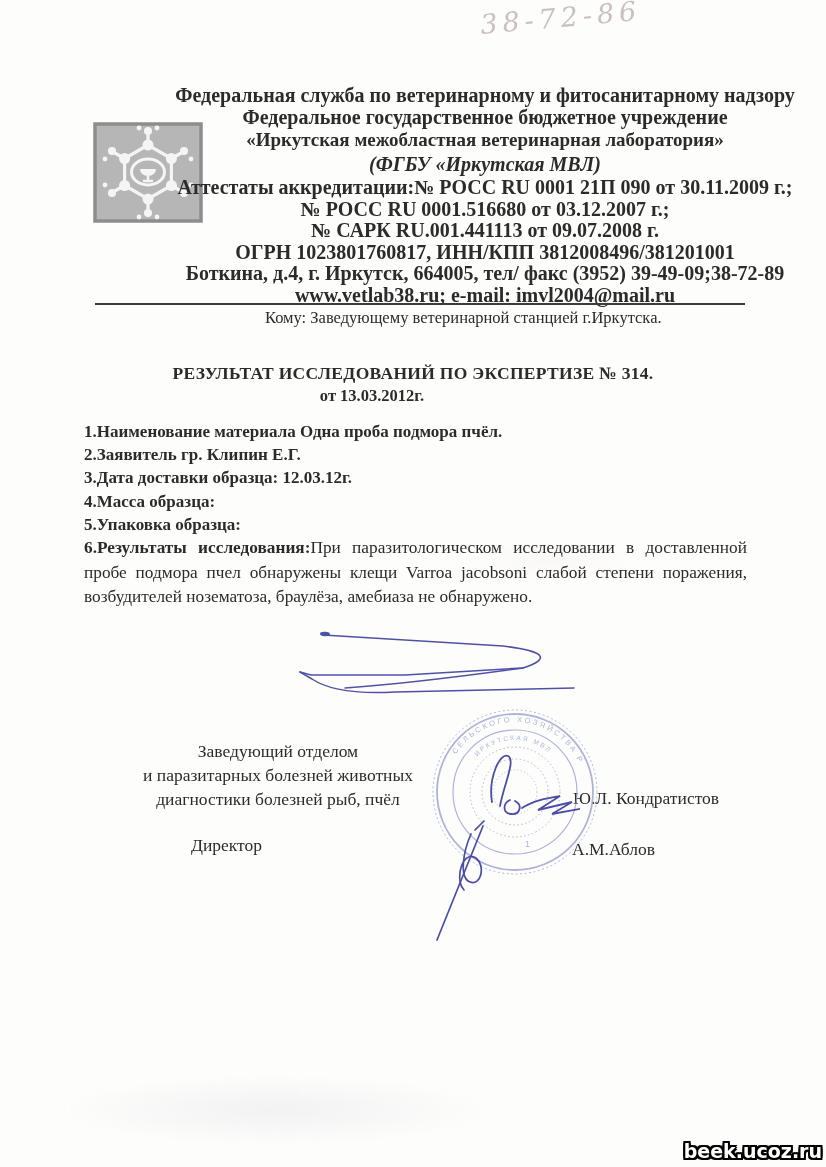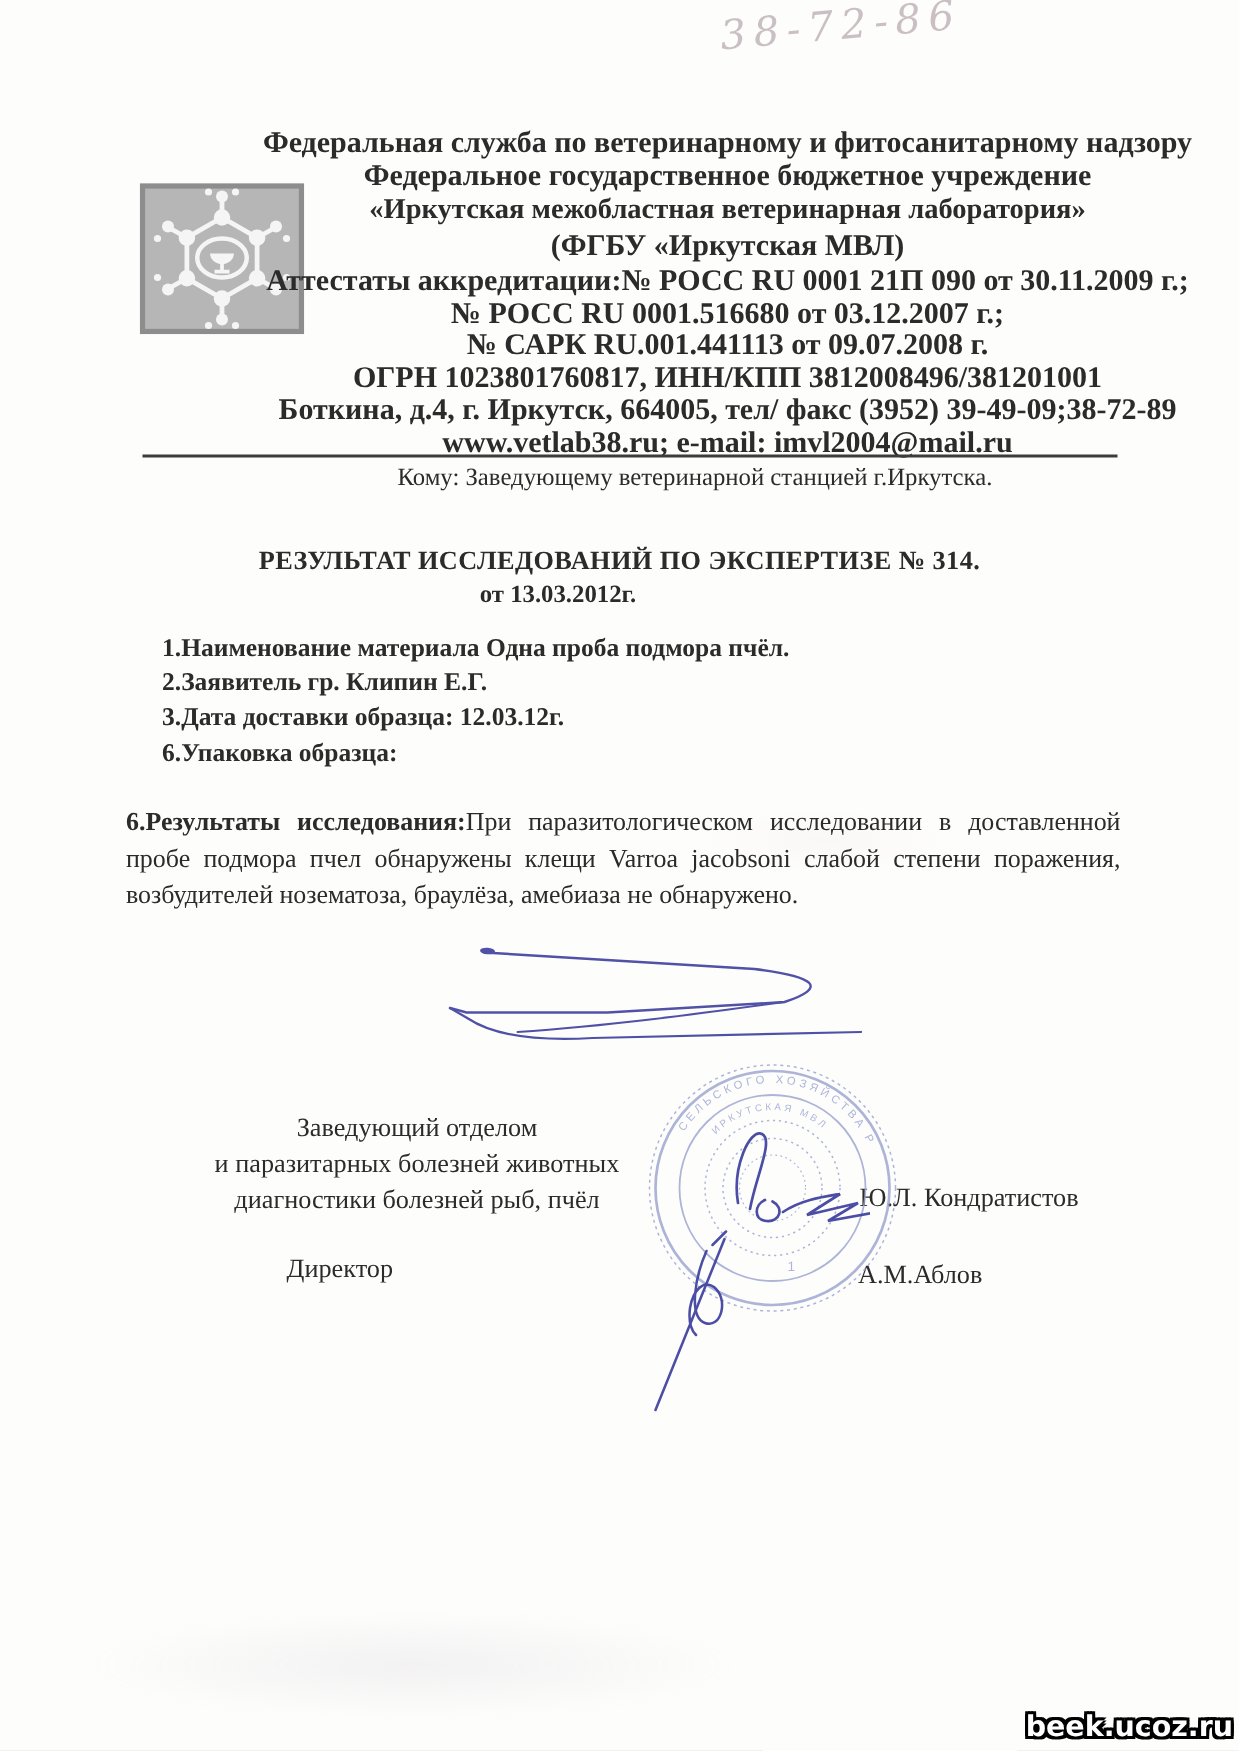--- a/index.html
+++ b/index.html
@@ -21,33 +21,33 @@
     font-family:"DejaVu Serif",serif; font-style:italic;
     font-size:27px; letter-spacing:5px; color:rgba(160,140,150,0.55);
     transform:rotate(-5deg);
   }
 
   .logo { position:absolute; left:93px; top:122px; width:110px; height:101px; }
 
   .header { position:absolute; left:145px; top:85px; width:680px; text-align:center; font-weight:bold; }
   .hl  { font-size:20px; line-height:21.5px; }
   .hl3 { font-size:19px;   line-height:24px; }
-  .hl4 { font-size:20px;   line-height:25px; }
+  .hl4 { font-size:20px;   line-height:25px;font-style:italic; }
 
   .rule { position:absolute; left:95px; top:303px; width:650px; height:2px; background:#3c3c3c; }
 
   .recipient { position:absolute; left:265px; top:308px; font-size:16.5px; }
 
   .title1 { position:absolute; left:0; top:363px; width:826px; text-align:center;
             font-weight:bold; font-size:17.5px; letter-spacing:0.3px; }
   .title2 { position:absolute; left:0; top:386px; width:744px; text-align:center;
             font-weight:bold; font-size:16.5px; }
 
   .items { position:absolute; left:84px; top:420px; width:670px; }
-  .item  { font-weight:bold; font-size:17px; line-height:23.2px;margin-left:24px; }
+  .item  { font-weight:bold; font-size:17px; line-height:23.2px; }
 
   .results { position:absolute; left:84px; top:536px; width:663px;
              font-size:17.3px; line-height:24.7px; text-align:justify; }
   .results b { font-weight:bold; }
 
   .sigblock { position:absolute; left:108px; top:739px; width:340px; text-align:center;
               font-size:17.5px; line-height:24.2px; }
   .sigline  { white-space:nowrap; }
   .name1 { position:absolute; left:573px; top:788px; font-size:17.5px; }
   .pos2  { position:absolute; left:191px; top:835px; font-size:17.5px; }
@@ -135,21 +135,22 @@
 
   <div class="recipient">Кому: Заведующему ветеринарной станцией г.Иркутска.</div>
 
   <div class="title1">РЕЗУЛЬТАТ ИССЛЕДОВАНИЙ ПО ЭКСПЕРТИЗЕ № 314.</div>
   <div class="title2">от 13.03.2012г.</div>
 
   <div class="items">
     <div class="item">1.Наименование материала Одна проба подмора пчёл.</div>
     <div class="item">2.Заявитель гр. Клипин Е.Г.</div>
     <div class="item">3.Дата доставки образца: 12.03.12г.</div>
-    <div class="item">6.Упаковка образца:</div>
+    <div class="item">4.Масса образца:</div>
+    <div class="item">5.Упаковка образца:</div>
   </div>
 
   <div class="results"><b>6.Результаты исследования:</b><span>При паразитологическом исследовании в доставленной пробе подмора пчел обнаружены клещи Varroa jacobsoni слабой степени поражения, возбудителей нозематоза, браулёза, амебиаза не обнаружено.</span></div>
 
   <svg class="stamp" width="170" height="170" viewBox="0 0 170 170">
     <defs>
       <path id="arcOuter" d="M 85 155 A 70 70 0 1 1 85.01 155"></path>
       <path id="arcInner" d="M 85 137 A 52 52 0 1 1 85.01 137"></path>
     </defs>
     <g stroke="#9aa3cf" fill="none">

